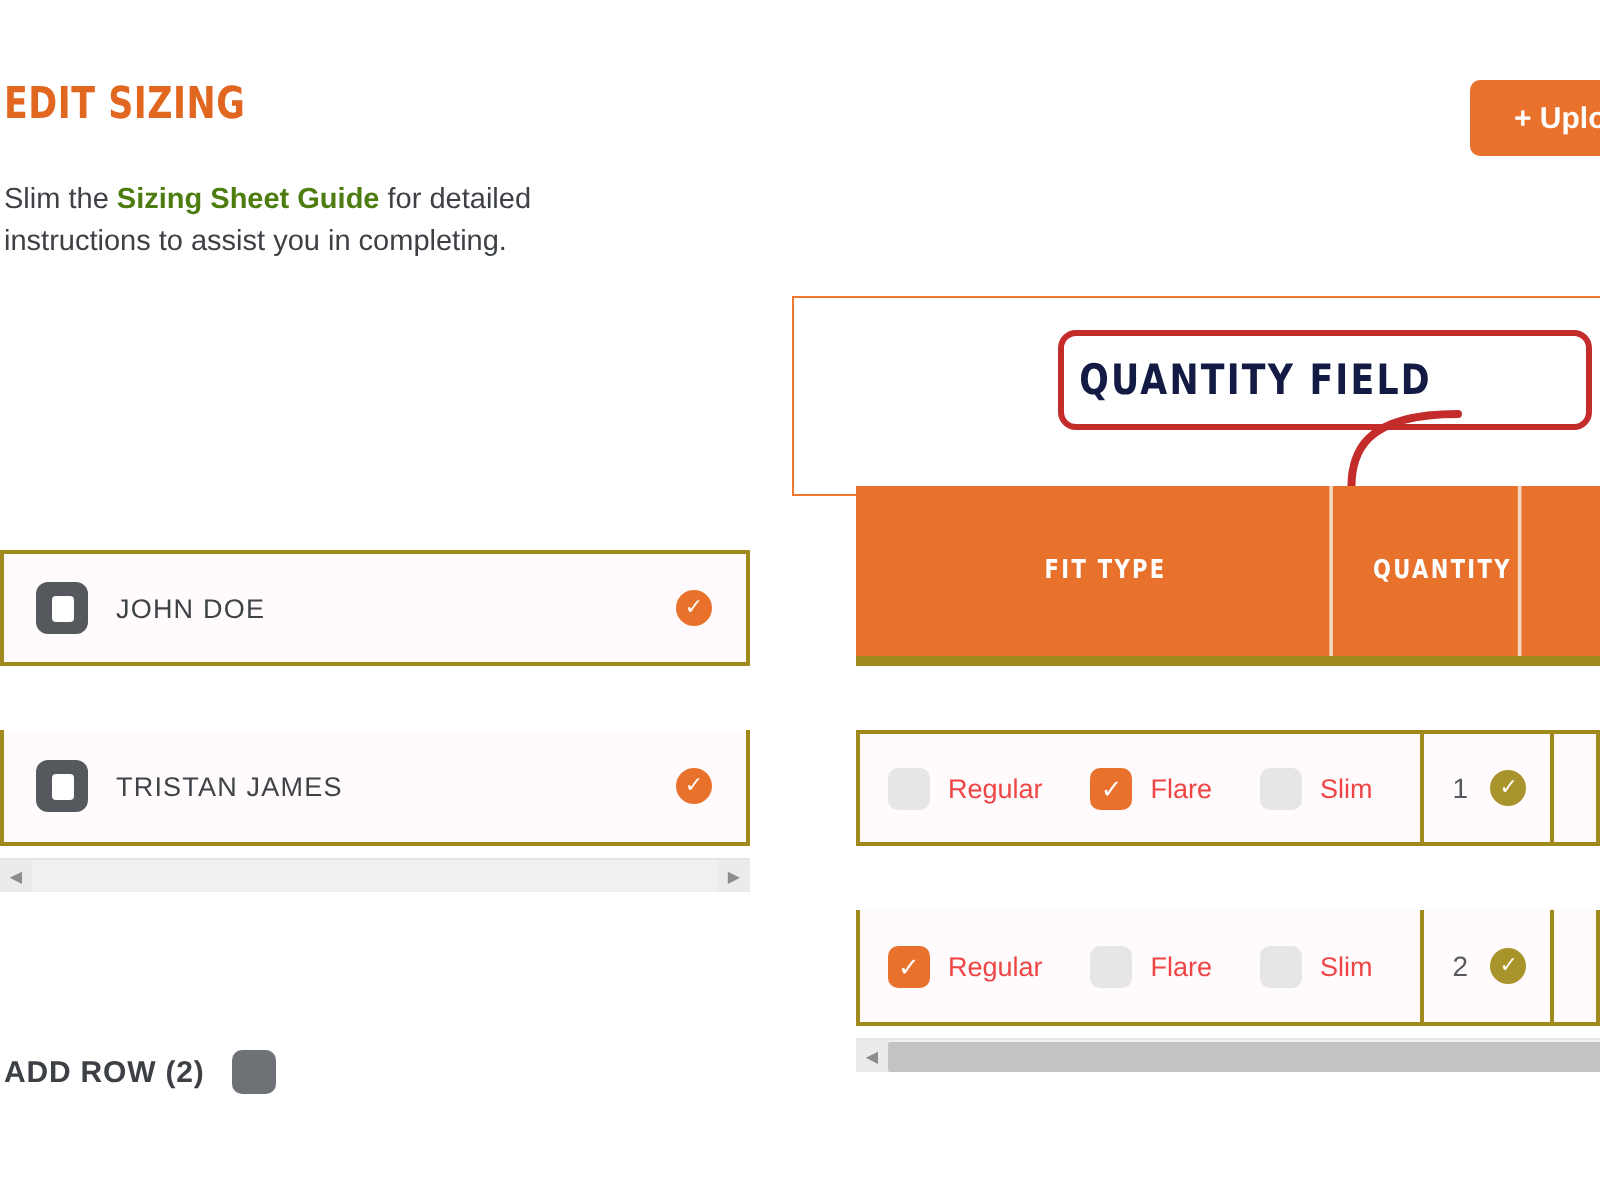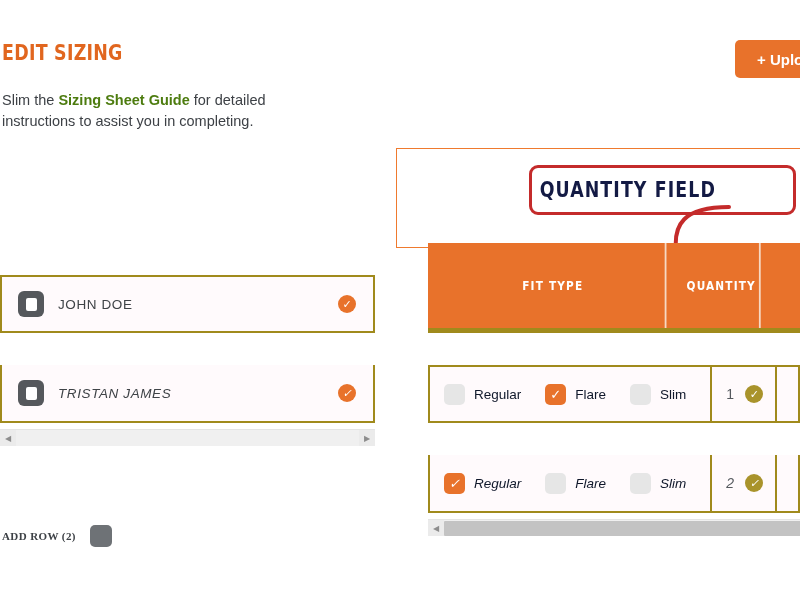--- a/index.html
+++ b/index.html
@@ -78,21 +78,21 @@
   .th-next     { width: 40px; }
 
   .rows { margin-top: 17px; }
   .row {
     display: flex; align-items: center;
     background: #fffafc;
     border: 2px solid #a08a1c;
     height: 58px;
     margin-top: 32px;
   }
-  .row + .row { border-top: none; font-style: italic; }
+  .row + .row { border-top: none; }
 
   .cell { display: flex; align-items: center; height: 100%; }
   .cell-name { width: 371px; padding-left: 16px; gap: 14px; }
   .cell-fit  { width: 290px; padding-left: 14px; gap: 0; border-right: 2px solid #a08a1c; }
   .cell-qty  { width: 100px; padding-left: 14px; justify-content: space-between; padding-right: 12px; border-right: 2px solid #a08a1c; }
   .cell-next { width: 40px; }
 
   .trash-btn {
     width: 26px; height: 26px; border-radius: 6px;
     background: #55585c; flex: 0 0 auto;
@@ -114,21 +114,21 @@
   .check-badge.olive { background: #a9932b; }
 
   .fit-opt { display: flex; align-items: center; gap: 9px; margin-right: 24px; }
   .cbox {
     width: 21px; height: 21px; border-radius: 5px; background: #e6e6e6;
     display: flex; align-items: center; justify-content: center; cursor: pointer;
   }
   .cbox.on { background: #e8722b; }
   .cbox .tick { color: #fff; font-size: 13px; line-height: 1; display: none; }
   .cbox.on .tick { display: block; }
-  .fit-label { font-size: 13.5px; color: #0f172a; }
+  .fit-label { font-size: 13.5px; color: #ef4444; }
 
   .qty-val { font-size: 14px; color: #55595e; }
 
   
   .scrollbar {
     display: flex; align-items: center; height: 17px;
     background: #f0f0f0; border-top: 1px solid #e4e4e4;
   }
   .sb-arrow {
     width: 16px; height: 100%; background: #ebebeb;
@@ -140,22 +140,22 @@
   .sb-left  { width: 375px; margin-top: 6px; }
   .sb-right { width: 404px; margin-top: 6px; }
   .sb-right .sb-thumb { left: 0; width: 404px; }
 
   
   .add-row {
     position: absolute; left: 2px; top: 525px;
     display: flex; align-items: center; gap: 14px; cursor: pointer;
   }
   .add-row-label {
-    font-family: Liberation Serif, serif;
-    font-size: 11px; font-weight: 700; color: #3d4146; letter-spacing: .4px;
+    font-family: Liberation Sans, sans-serif;
+    font-size: 15px; font-weight: 700; color: #3d4146; letter-spacing: .4px;
   }
   .add-row-icon {
     width: 22px; height: 22px; border-radius: 5px; background: #6e7276;
   }
 </style>
 </head>
 <body>
 
 <div id="page">
 

